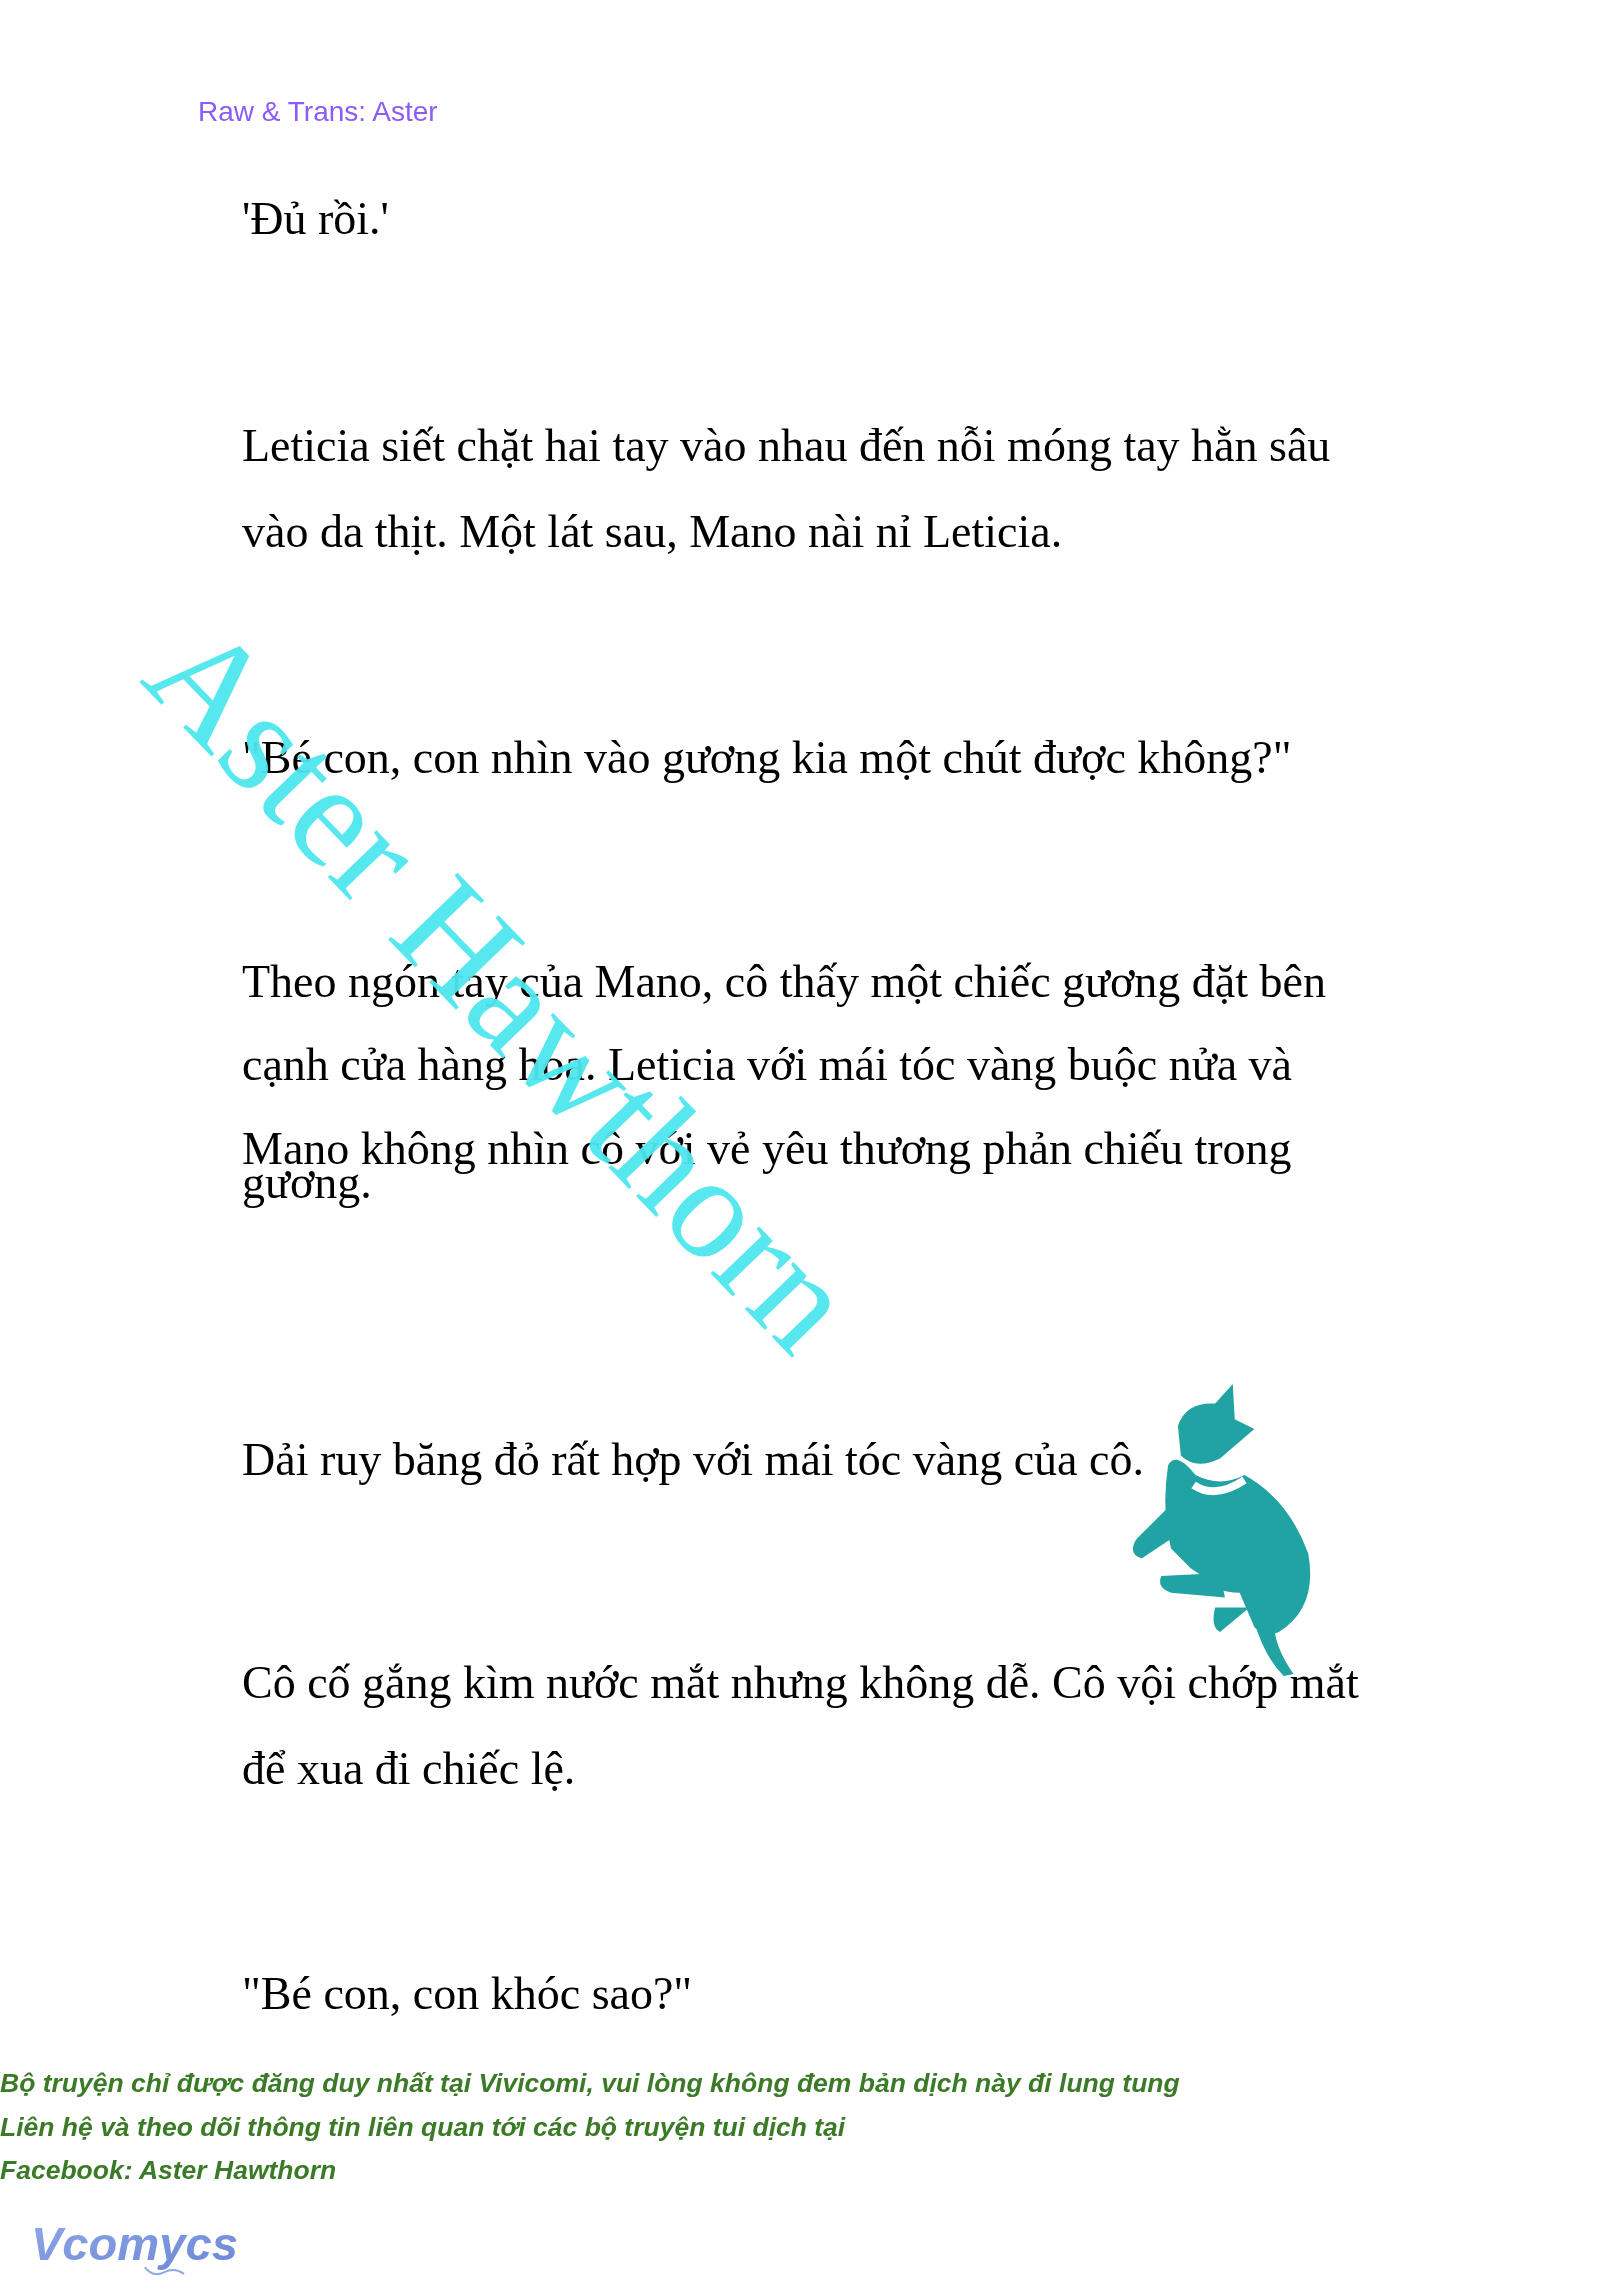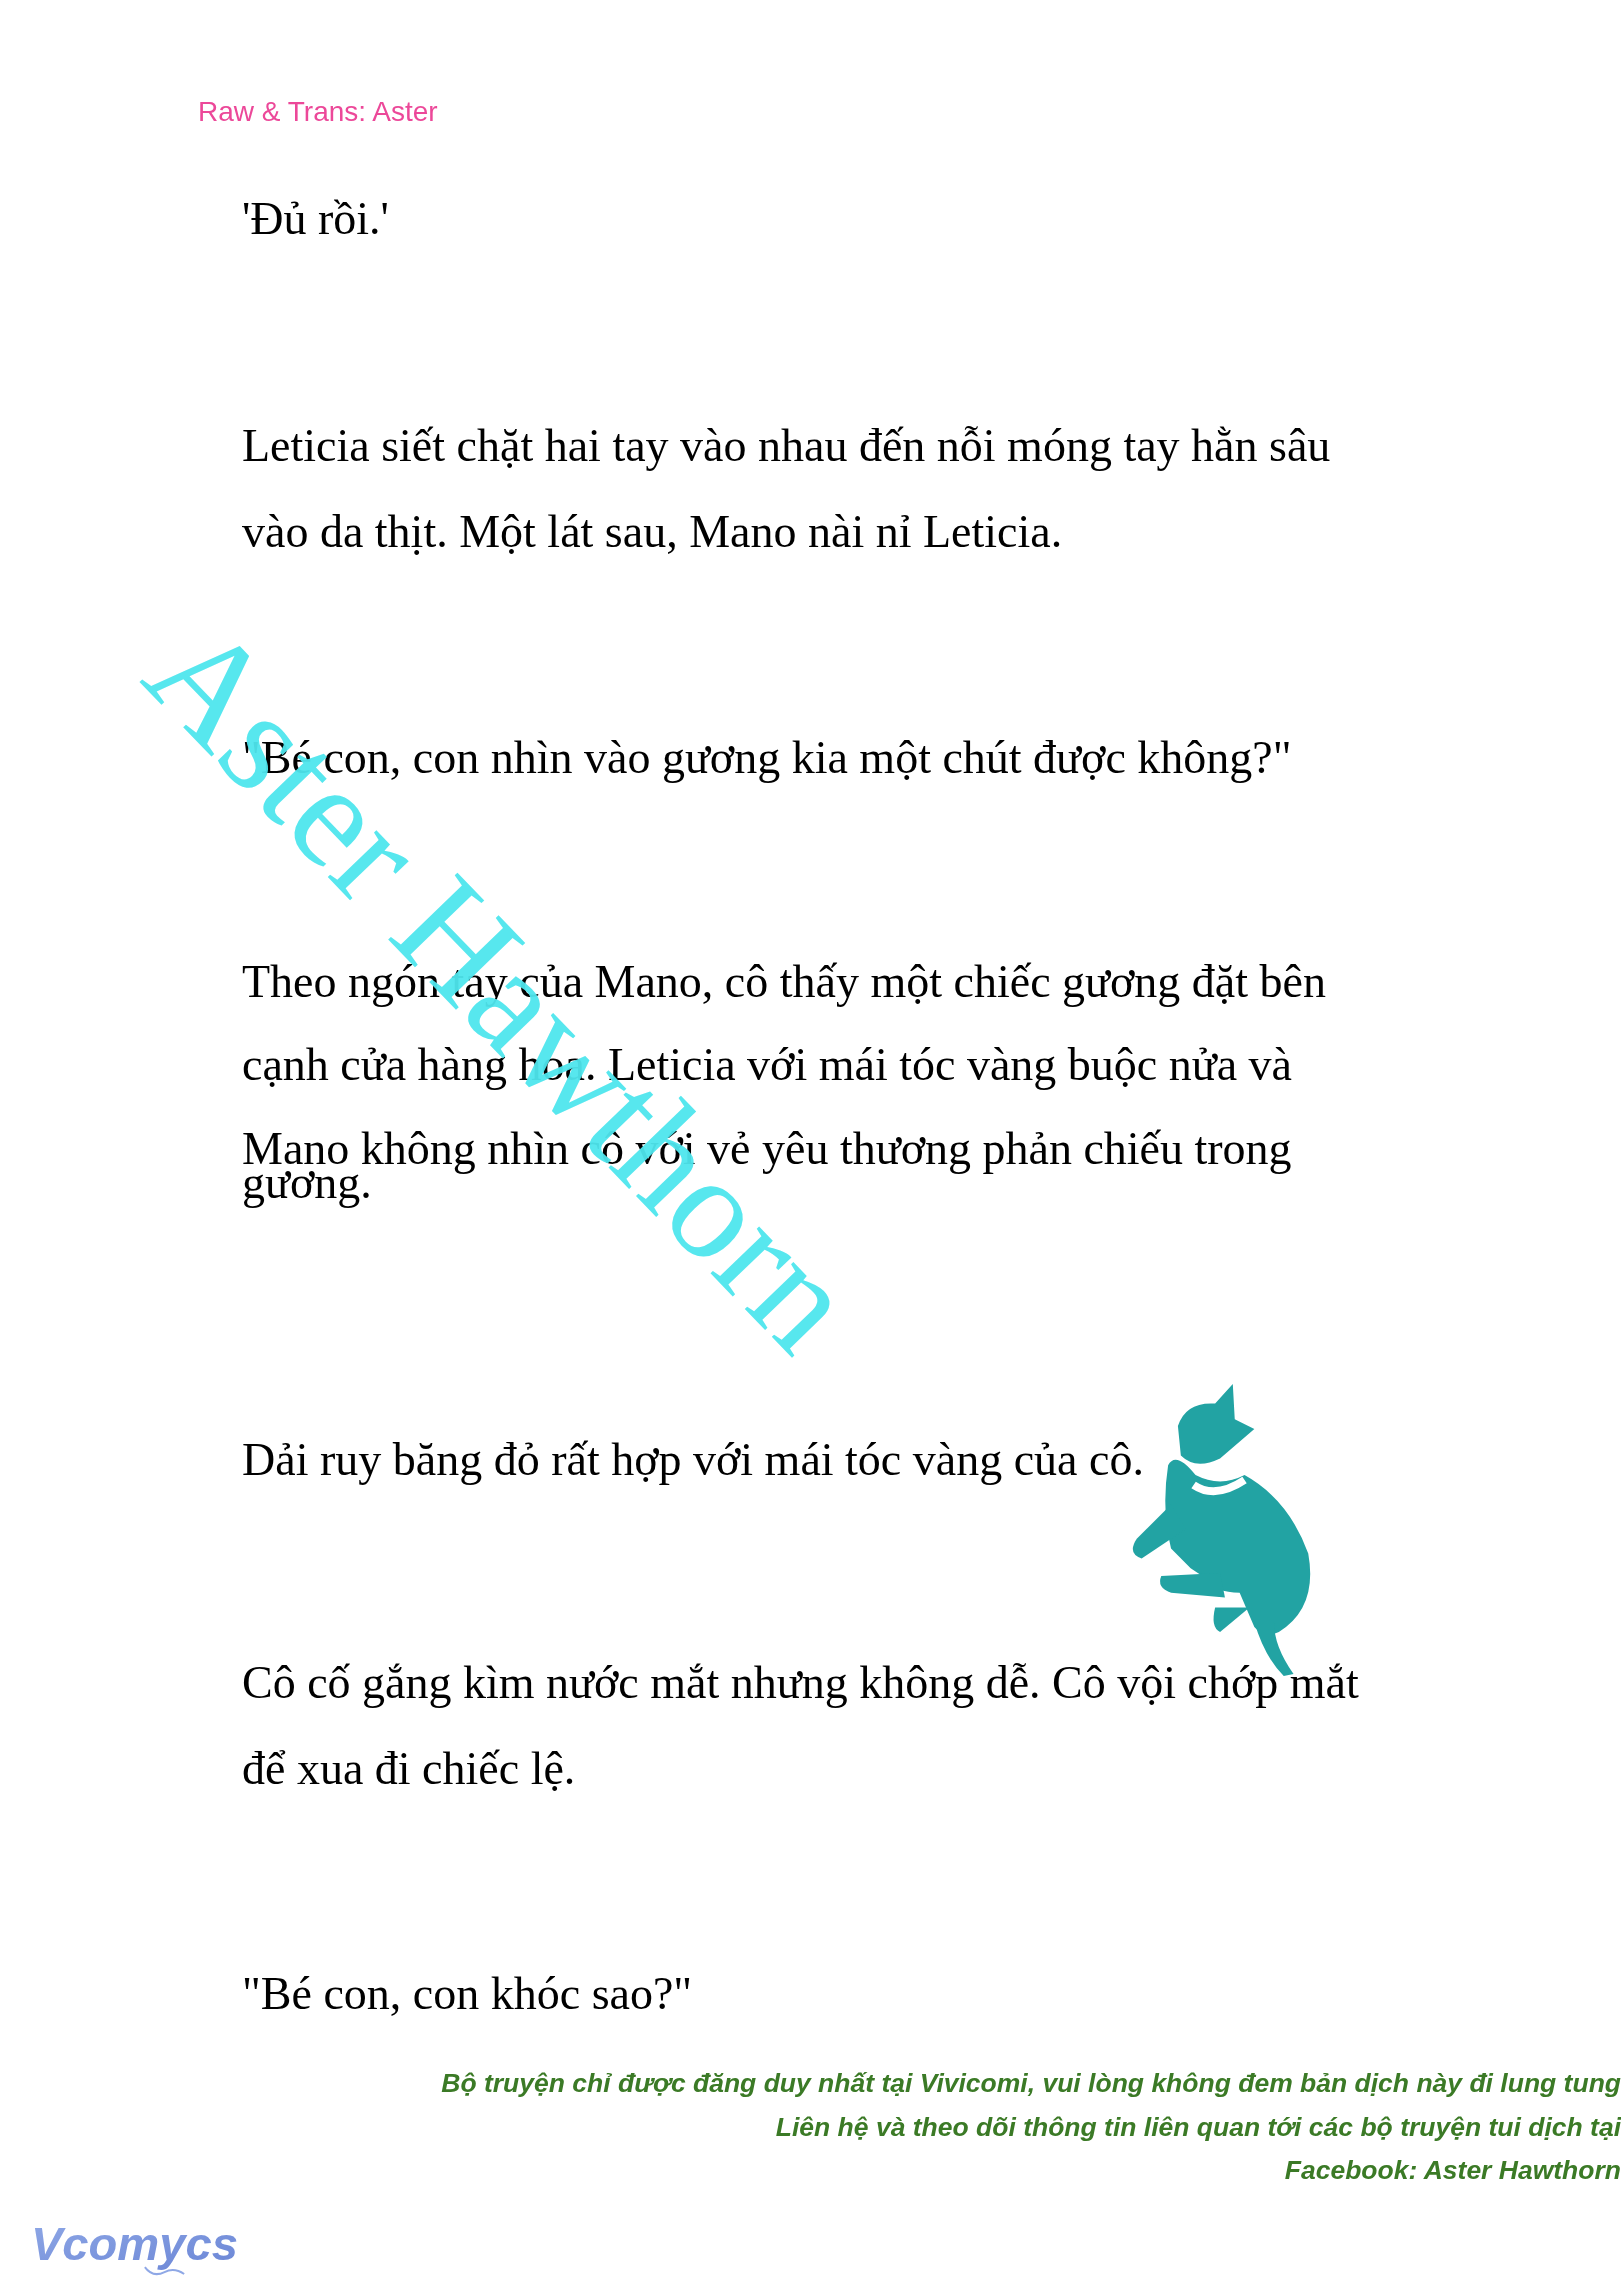--- a/index.html
+++ b/index.html
@@ -1,20 +1,20 @@
 <!DOCTYPE html>
 <html><head>
 <meta charset="utf-8">
 <style>
   html, body { margin:0; padding:0; background:#ffffff; }
   body { width:1621px; height:2293px; position:relative; overflow:hidden; }
   .page { position:absolute; inset:0; }
-  .header { position:absolute; left:198px; top:96px; font-family:"Liberation Sans", sans-serif; font-size:28px; color:#ec4899; }
+  .header { position:absolute; left:198px; top:96px; font-family:"Liberation Sans", sans-serif; font-size:28px; color:#8b5cf6; }
   .line { position:absolute; left:198px; font-family:"Liberation Serif", serif; font-size:46px; color:#000; white-space:nowrap; line-height:1;margin-left:44px; }
-  .footer-line { position:absolute; left:0; width:1621px; text-align:right; font-family:"Liberation Sans", sans-serif; font-weight:bold; font-style:italic; font-size:26.5px; color:#3b7a26; white-space:nowrap; }
+  .footer-line { position:absolute; left:0; width:1621px; text-align:left; font-family:"Liberation Sans", sans-serif; font-weight:bold; font-style:italic; font-size:26.5px; color:#3b7a26; white-space:nowrap; }
   .watermark { position:absolute; left:235px; top:588px; font-family:"Liberation Serif", serif; font-size:147px; color:#4fe6ee; white-space:nowrap; transform-origin:0 0; transform:rotate(46deg); opacity:0.95; z-index:2; pointer-events:none; }
   .cat { position:absolute; left:1117px; top:1382px; width:211px; height:294px; z-index:3; }
   .logo { position:absolute; left:27.4px; top:2213px; width:221px; height:69px; }
   .text-layer { position:absolute; inset:0; z-index:1; }
 </style>
 </head>
 <body>
 
 <div class="page">
   <div class="header">Raw &amp; Trans: Aster</div>

